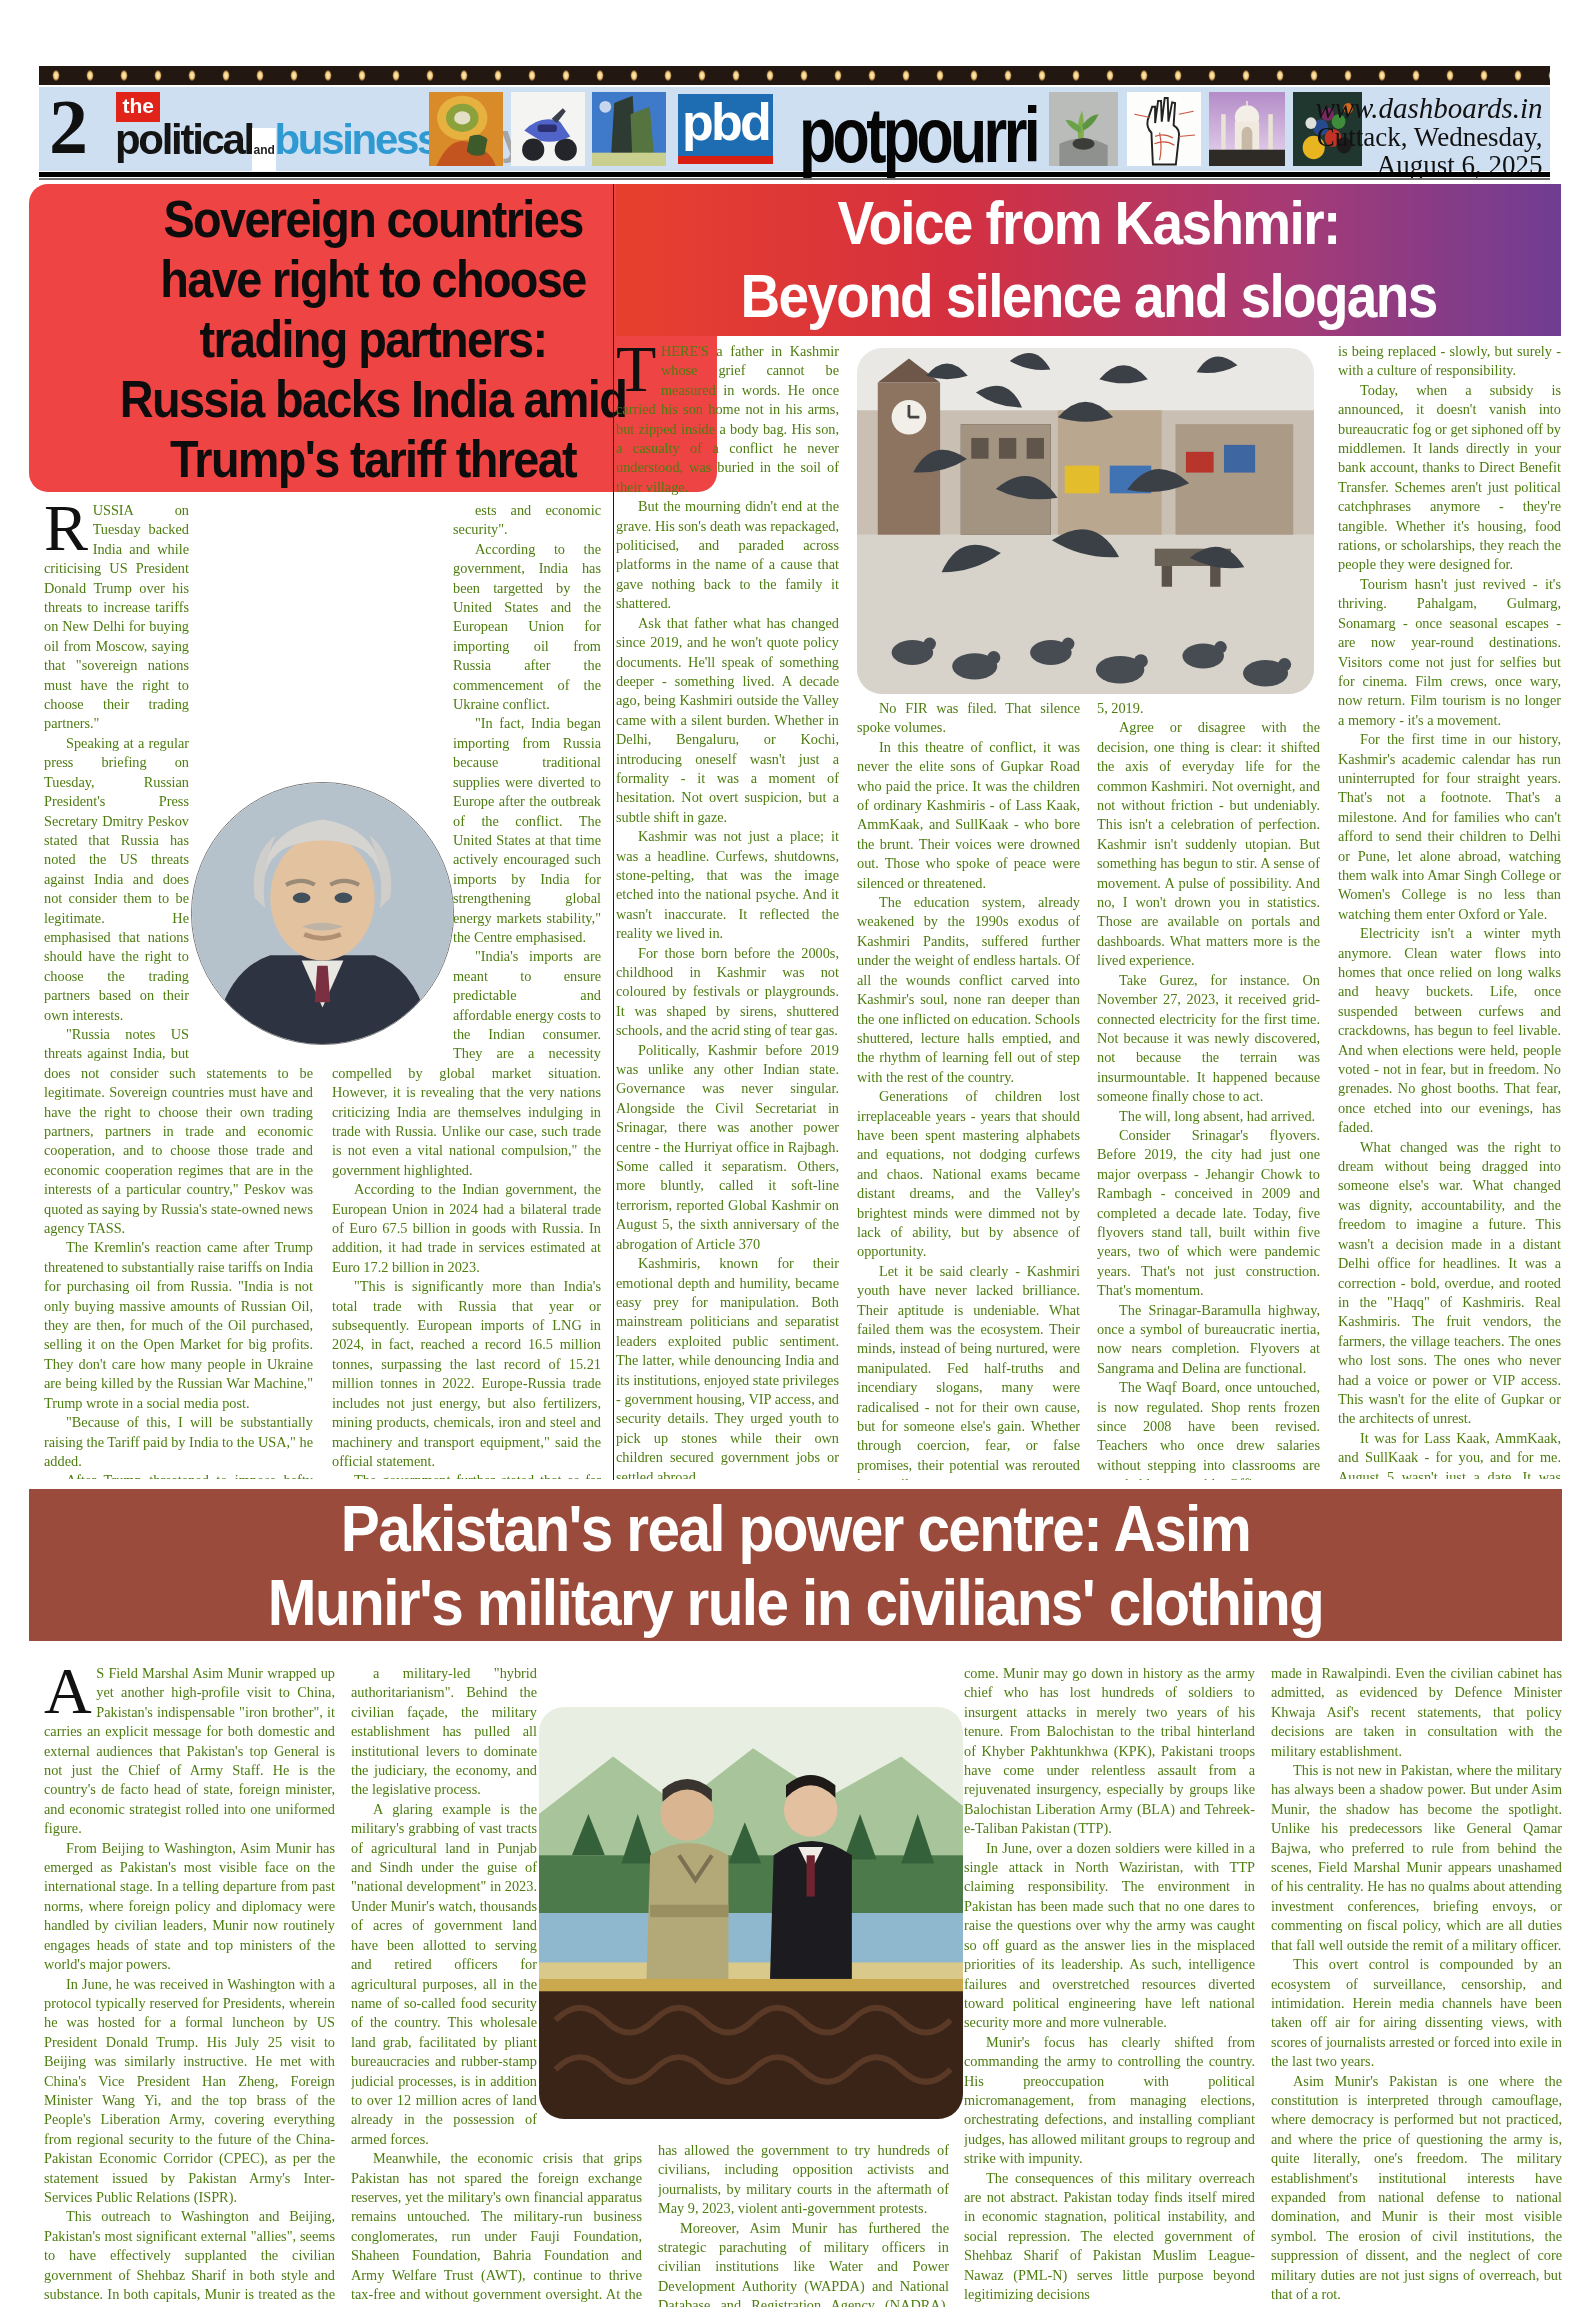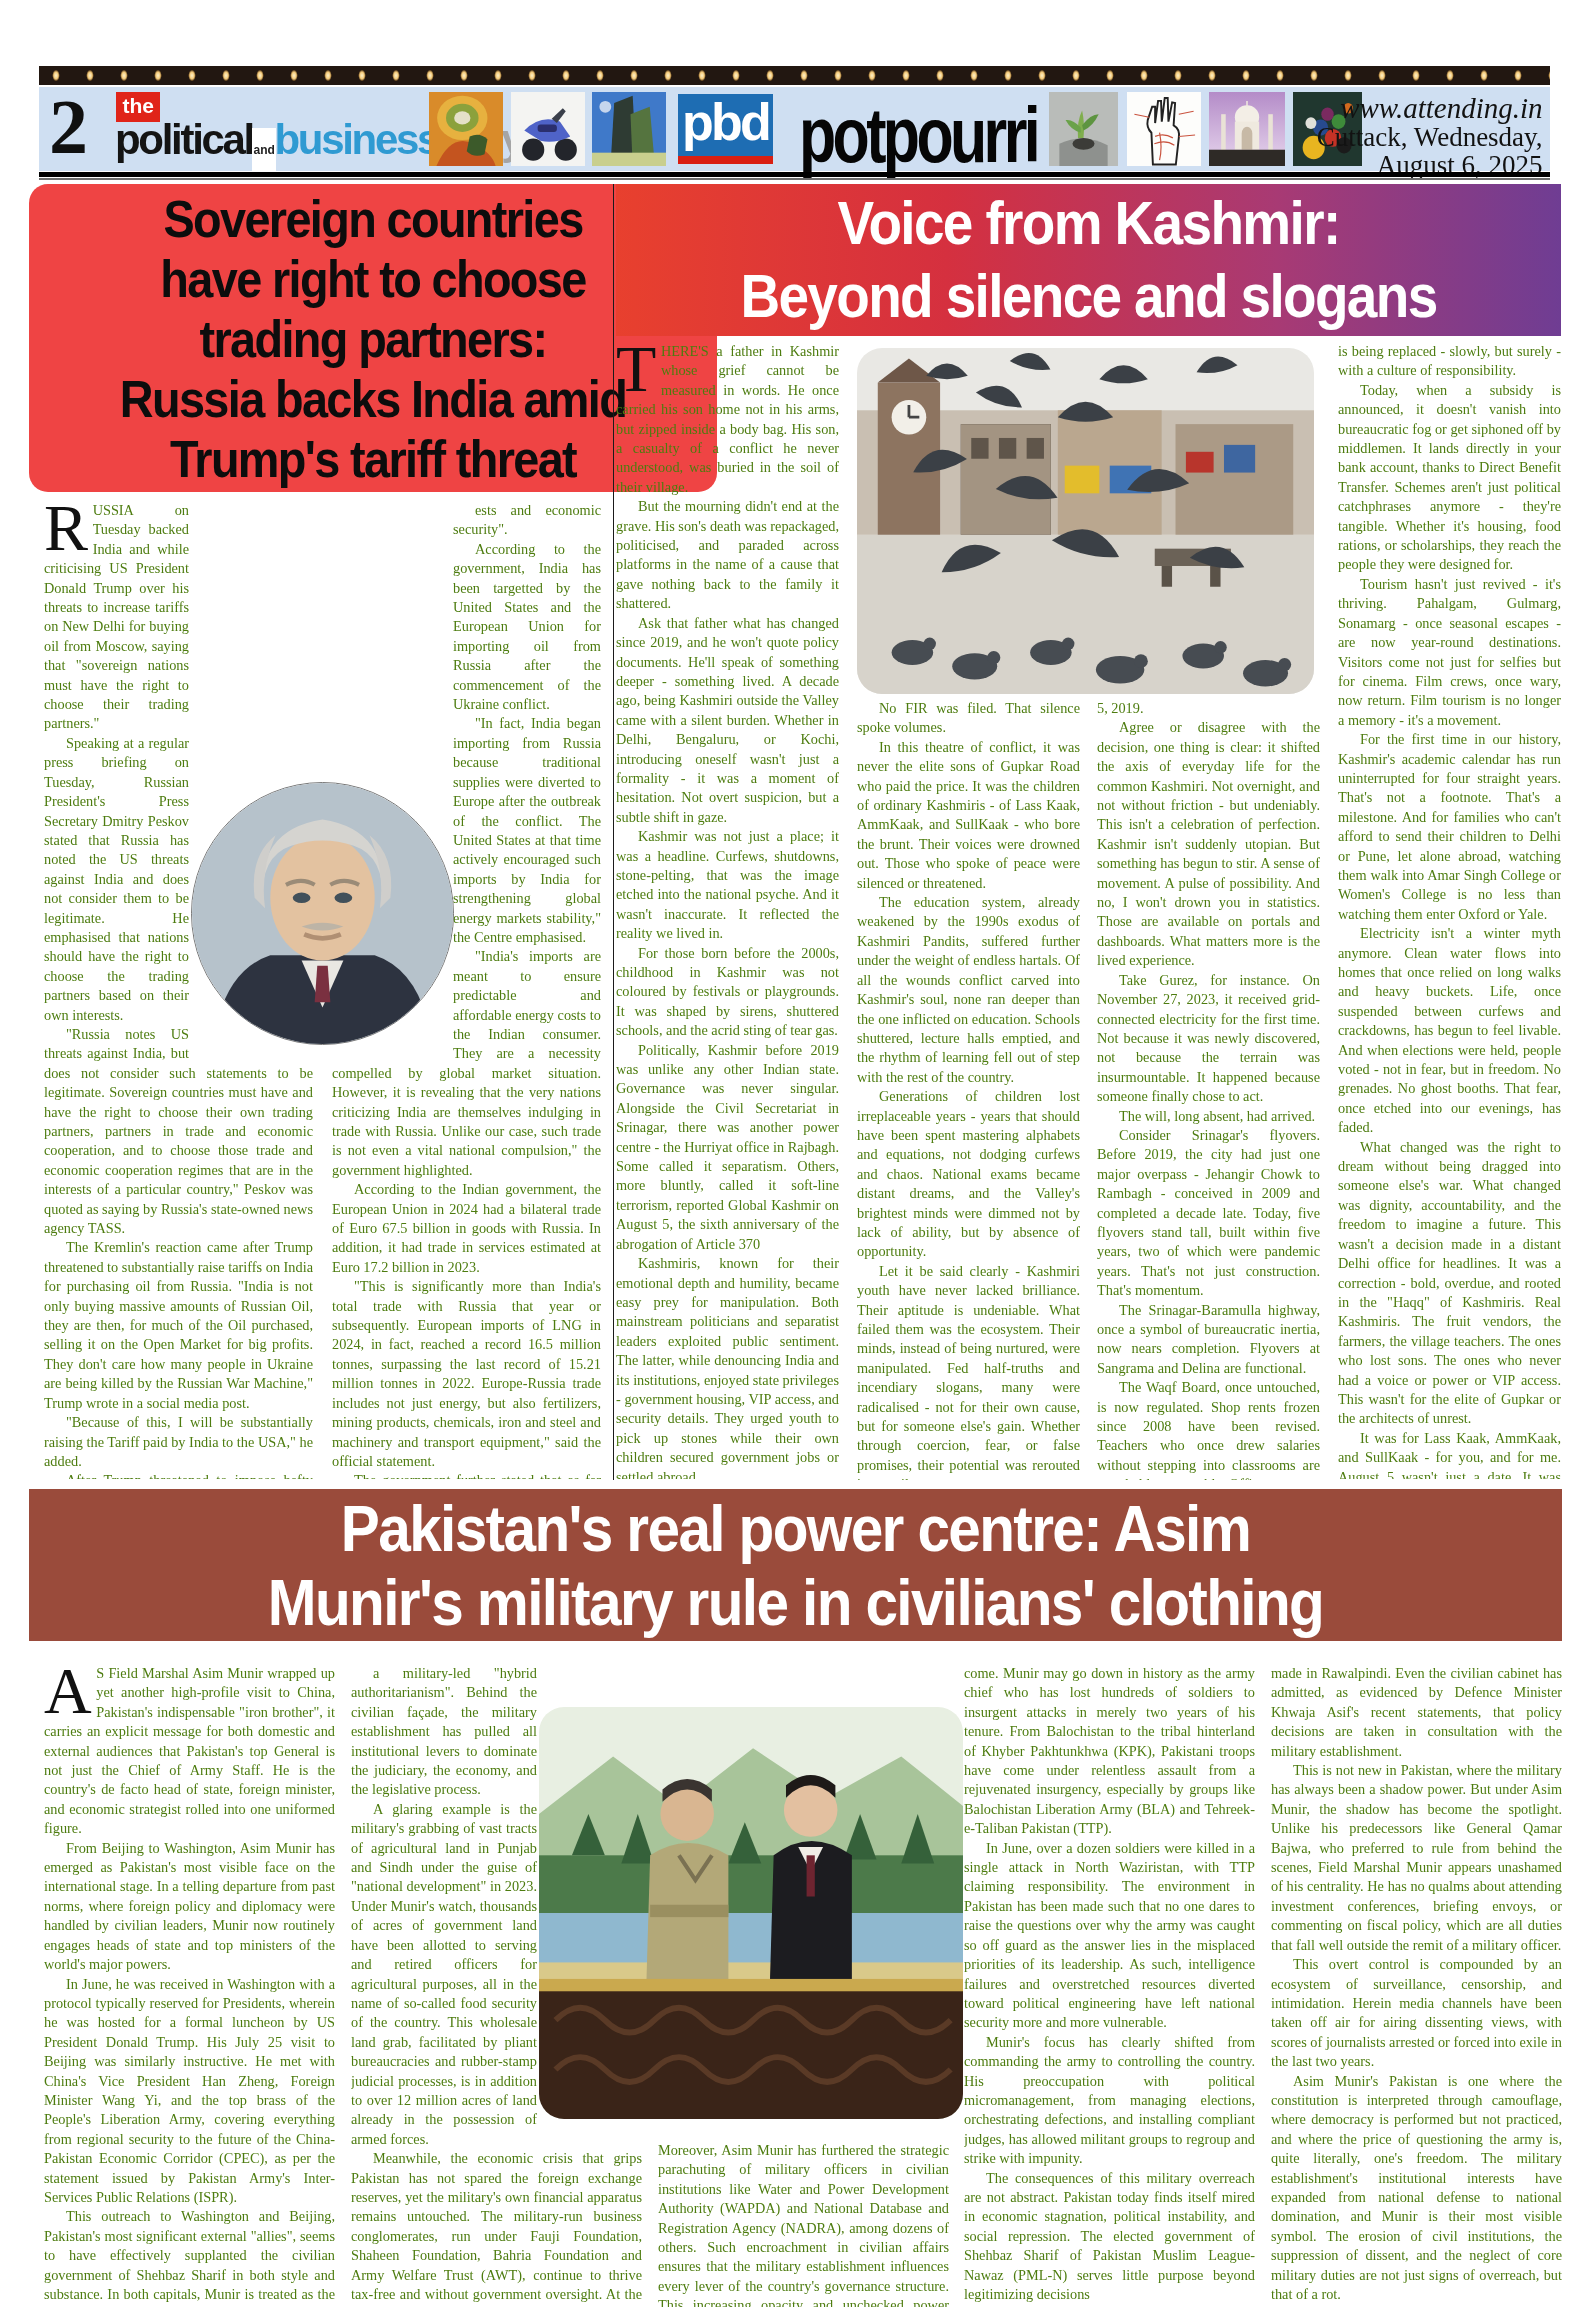--- a/index.html
+++ b/index.html
@@ -161,21 +161,21 @@
       <circle cx="40" cy="48" r="11" fill="#274a8e"></circle>
       <circle cx="66" cy="40" r="10" fill="#3e8b3a"></circle>
       <circle cx="50" cy="30" r="9" fill="#7a2a60"></circle>
       <circle cx="74" cy="72" r="11" fill="#1b1b1b"></circle>
       <circle cx="26" cy="42" r="8" fill="#e0e0da"></circle>
       <circle cx="80" cy="22" r="7" fill="#d2691e"></circle>
     </svg>
   </div>
 
   <div class="abs dateline">
-    <div class="site">www.attending.in</div>
+    <div class="site">www.dashboards.in</div>
     <div class="d">Cuttack, Wednesday,</div>
     <div class="d">August 6, 2025</div>
   </div>
 </div>
 
 <div class="abs rule1"></div>
 <div class="abs rule2"></div>
 
 <div class="abs a1head hl">
     <p>Sovereign countries</p>
@@ -371,20 +371,21 @@
     <rect y="68" width="103" height="32" fill="#3a2418"></rect>
     <g stroke="#5a3a26" stroke-width="1.4" fill="none">
       <path d="M4 76 q6 -6 12 0 q6 6 12 0 q6 -6 12 0 q6 6 12 0 q6 -6 12 0 q6 6 12 0 q6 -6 12 0 q6 6 12 0"></path>
       <path d="M4 88 q6 -6 12 0 q6 6 12 0 q6 -6 12 0 q6 6 12 0 q6 -6 12 0 q6 6 12 0 q6 -6 12 0 q6 6 12 0"></path>
     </g>
     <rect y="66" width="103" height="3" fill="#caa94e"></rect>
   </svg>
 </div>
 
 <div class="col cont" style="left:658px;top:2141px;width:291px;height:296px;">
+    <p>has allowed the government to try hundreds of civilians, including opposition activists and journalists, by military courts in the aftermath of May 9, 2023, violent anti-government protests.</p>
     <p>Moreover, Asim Munir has furthered the strategic parachuting of military officers in civilian institutions like Water and Power Development Authority (WAPDA) and National Database and Registration Agency (NADRA), among dozens of others. Such encroachment in civilian affairs ensures that the military establishment influences every lever of the country's governance structure. This increasing opacity and unchecked power have real-world consequences.</p>
   </div>
 <div class="col cont" style="left:964px;top:1664px;width:291px;height:773px;">
     <p>come. Munir may go down in history as the army chief who has lost hundreds of soldiers to insurgent attacks in merely two years of his tenure. From Balochistan to the tribal hinterland of Khyber Pakhtunkhwa (KPK), Pakistani troops have come under relentless assault from a rejuvenated insurgency, especially by groups like Balochistan Liberation Army (BLA) and Tehreek-e-Taliban Pakistan (TTP).</p>
     <p>In June, over a dozen soldiers were killed in a single attack in North Waziristan, with TTP claiming responsibility. The environment in Pakistan has been made such that no one dares to raise the questions over why the army was caught so off guard as the answer lies in the misplaced priorities of its leadership. As such, intelligence failures and overstretched resources diverted toward political engineering have left national security more and more vulnerable.</p>
     <p>Munir's focus has clearly shifted from commanding the army to controlling the country. His preoccupation with political micromanagement, from managing elections, orchestrating defections, and installing compliant judges, has allowed militant groups to regroup and strike with impunity.</p>
     <p>The consequences of this military overreach are not abstract. Pakistan today finds itself mired in economic stagnation, political instability, and social repression. The elected government of Shehbaz Sharif of Pakistan Muslim League-Nawaz (PML-N) serves little purpose beyond legitimizing decisions</p>
   </div>
 <div class="col cont" style="left:1271px;top:1664px;width:291px;height:773px;">
     <p>made in Rawalpindi. Even the civilian cabinet has admitted, as evidenced by Defence Minister Khwaja Asif's recent statements, that policy decisions are taken in consultation with the military establishment.</p>

